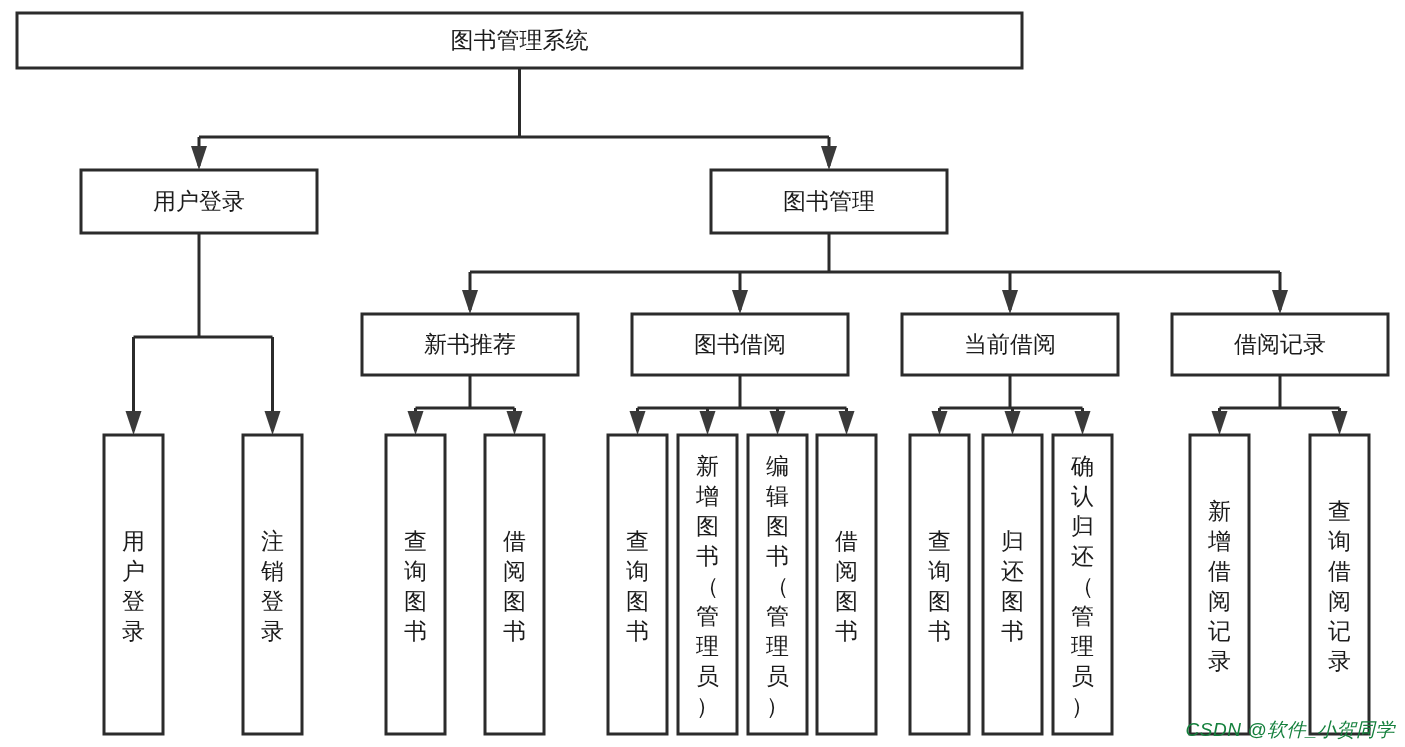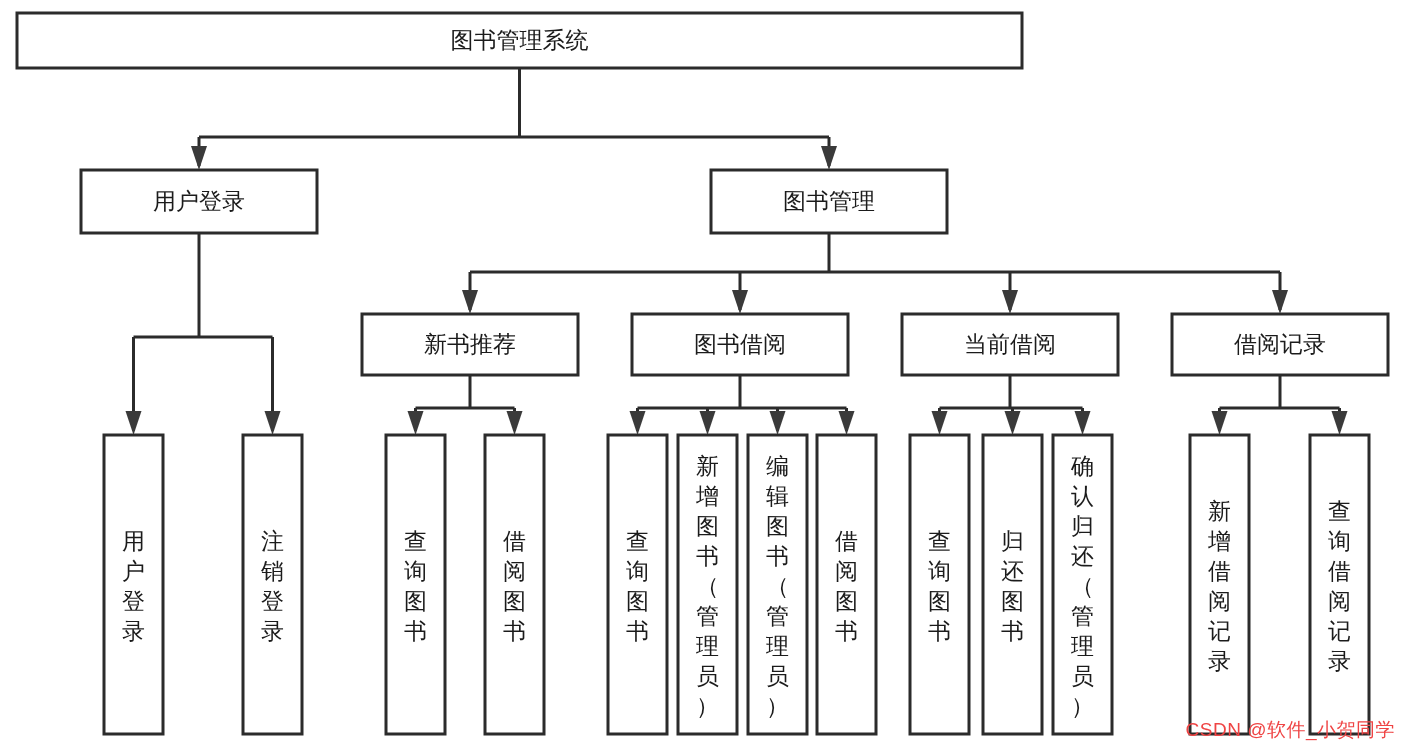--- a/index.html
+++ b/index.html
@@ -54,24 +54,25 @@
     font-size: 23px;
     fill: #1b1b1b;
     text-anchor: middle;
   }
   .watermark-text {
     position: absolute;
     right: 10px;
     bottom: 4px;
     font-family: "Liberation Sans", "DejaVu Sans", sans-serif;
     font-size: 19px;
-    color: #ef4444;
+    color: #15803d;
     letter-spacing: 0.5px;
     white-space: nowrap;
     user-select: none;
+    font-style: italic;
   }
 </style>
 </head>
 <body>
 
 <div id="diagram-root">
 
   <svg id="tree-svg" viewBox="0 0 1405 747">
 
     <g id="connectors-layer">

